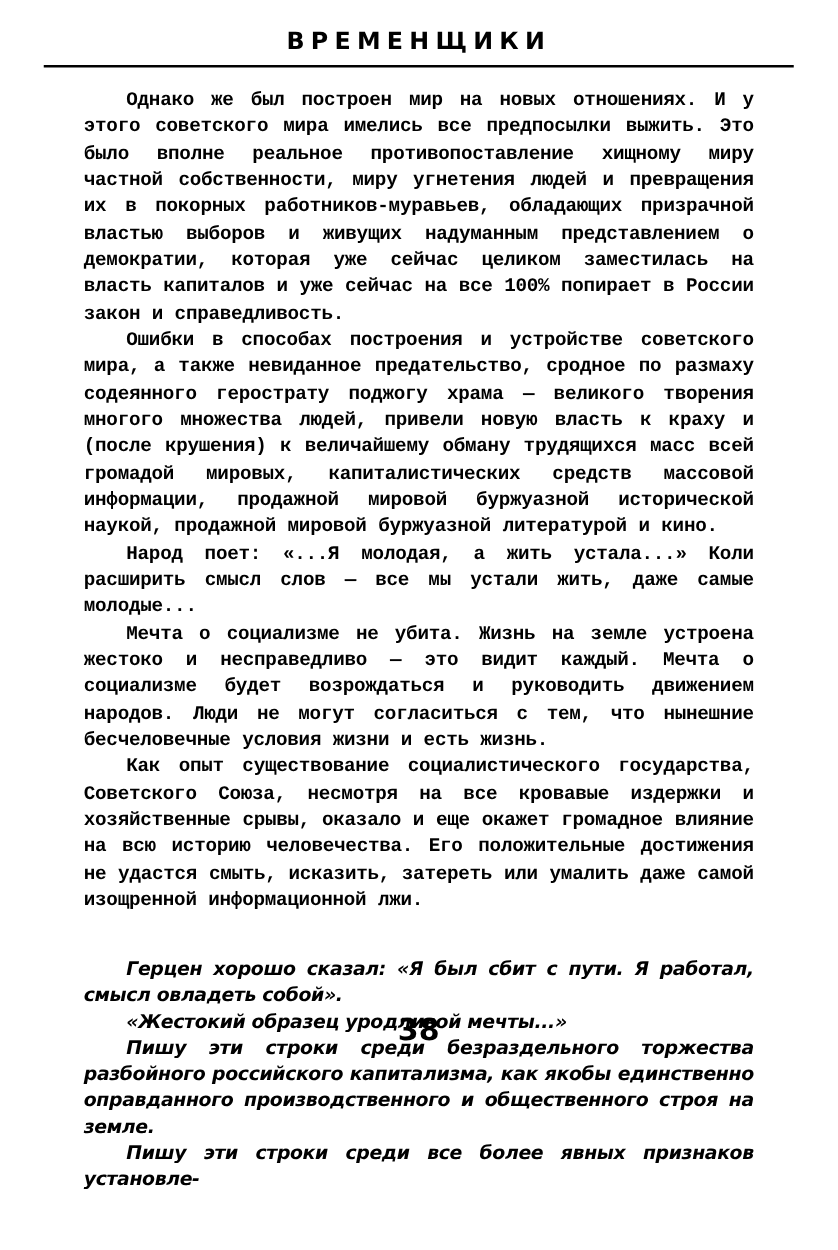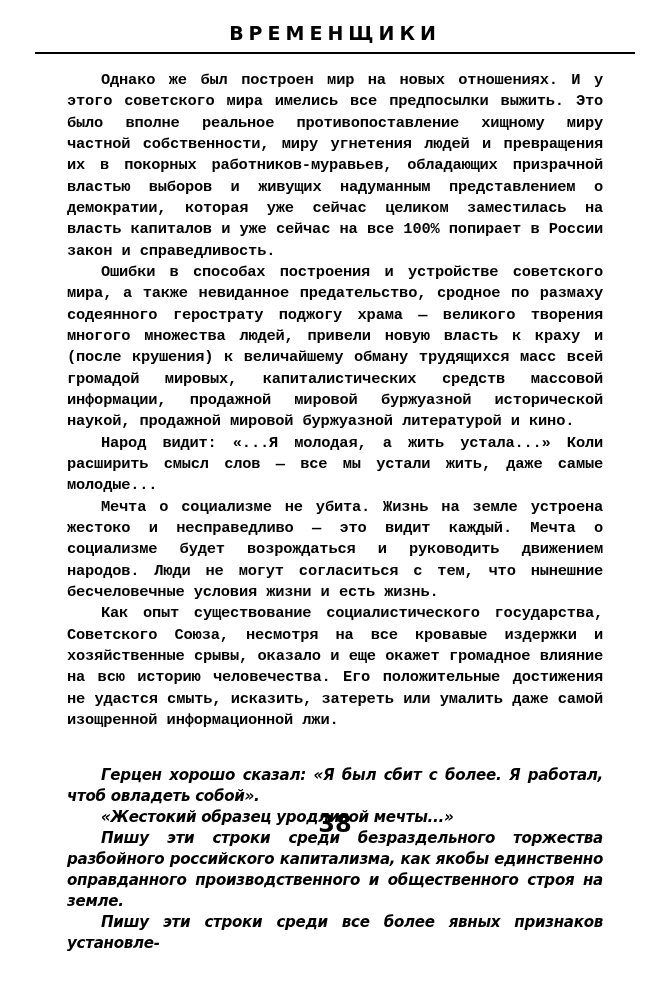--- a/index.html
+++ b/index.html
@@ -82,27 +82,27 @@
 <body>
 
 <div class="page">
 
   <div class="header">ВРЕМЕНЩИКИ</div>
   <hr class="rule">
 
   <div class="content">
     <p class="body-par">Однако же был построен мир на новых отношениях. И у этого советского мира имелись все предпосылки выжить. Это было вполне реальное противопоставление хищному миру частной собственности, миру угнетения людей и превращения их в покорных работников-муравьев, обладающих призрачной властью выборов и живущих надуманным представлением о демократии, которая уже сейчас целиком заместилась на власть капиталов и уже сейчас на все 100% попирает в России закон и справедливость.</p>
     <p class="body-par">Ошибки в способах построения и устройстве советского мира, а также невиданное предательство, сродное по размаху содеянного герострату поджогу храма — великого творения многого множества людей, привели новую власть к краху и (после крушения) к величайшему обману трудящихся масс всей громадой мировых, капиталистических средств массовой информации, продажной мировой буржуазной исторической наукой, продажной мировой буржуазной литературой и кино.</p>
-    <p class="body-par">Народ видит: «...Я молодая, а жить устала...» Коли расширить смысл слов — все мы устали жить, даже самые молодые...</p>
+    <p class="body-par">Народ поет: «...Я молодая, а жить устала...» Коли расширить смысл слов — все мы устали жить, даже самые молодые...</p>
     <p class="body-par">Мечта о социализме не убита. Жизнь на земле устроена жестоко и несправедливо — это видит каждый. Мечта о социализме будет возрождаться и руководить движением народов. Люди не могут согласиться с тем, что нынешние бесчеловечные условия жизни и есть жизнь.</p>
     <p class="body-par">Как опыт существование социалистического государства, Советского Союза, несмотря на все кровавые издержки и хозяйственные срывы, оказало и еще окажет громадное влияние на всю историю человечества. Его положительные достижения не удастся смыть, исказить, затереть или умалить даже самой изощренной информационной лжи.</p>
 
     <div class="gap"></div>
 
-    <p class="italic-par">Герцен хорошо сказал: «Я был сбит с более. Я работал, чтоб овладеть собой».</p>
+    <p class="italic-par">Герцен хорошо сказал: «Я был сбит с пути. Я работал, смысл овладеть собой».</p>
     <p class="italic-par">«Жестокий образец уродливой мечты...»</p>
     <p class="italic-par">Пишу эти строки среди безраздельного торжества разбойного российского капитализма, как якобы единственно оправданного производственного и общественного строя на земле.</p>
     <p class="italic-par">Пишу эти строки среди все более явных признаков установле-</p>
   </div>
 
   <div class="folio">38</div>
 
 </div>
 
 </body></html>

